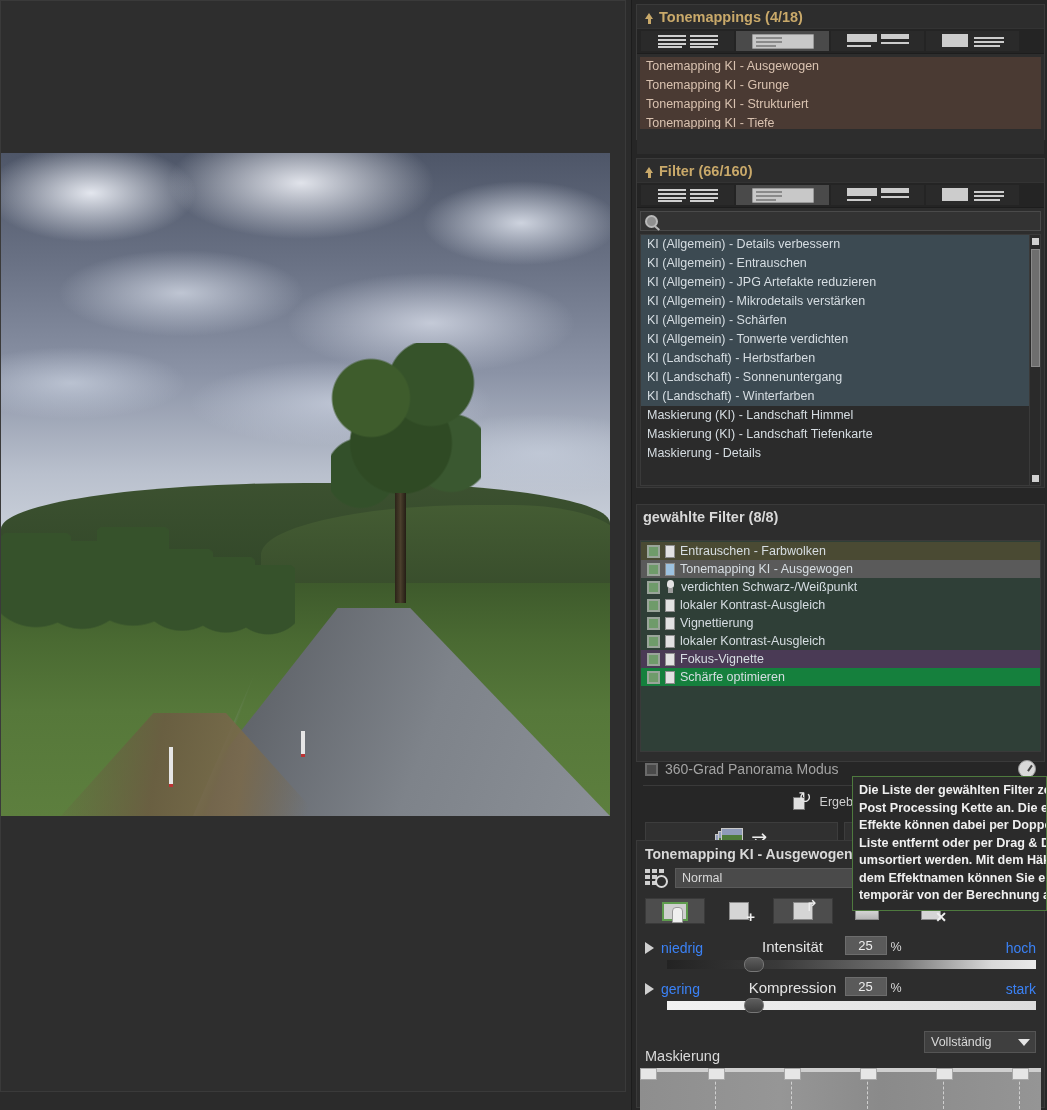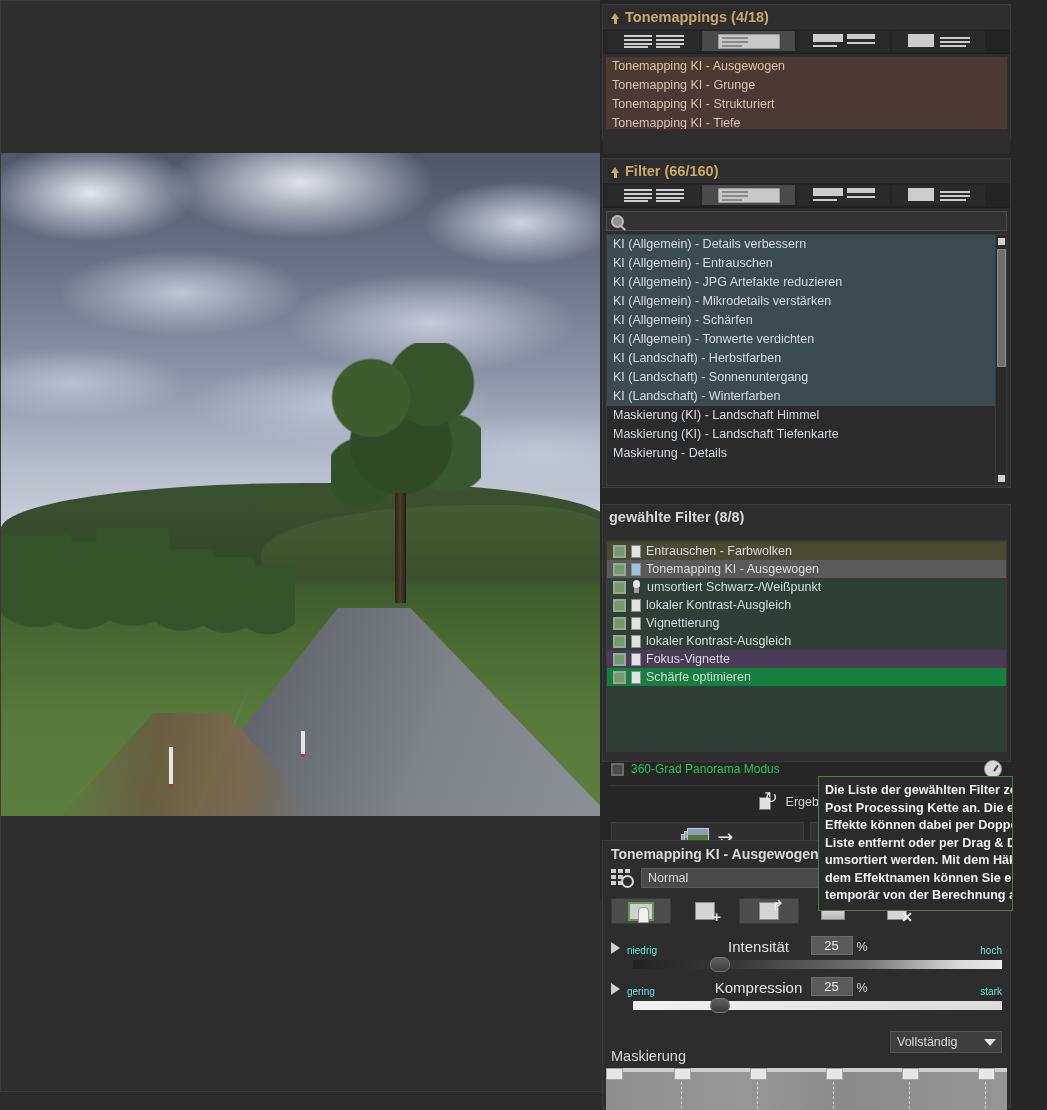--- a/index.html
+++ b/index.html
@@ -90,21 +90,21 @@
   .tr {
     position: absolute; bottom: 0; background:
       radial-gradient(circle at 50% 35%, #36522b 0 60%, rgba(0,0,0,0) 62%);
   }
   .post {
     position: absolute; width: 4px; background: #e6e6e6; border-bottom: 3px solid #b33;
   }
 
   
   .panels {
-    position: absolute; left: 600px; top: 0; width: 413px; height: 900px;
+    position: absolute; left: 634px; top: 0; width: 413px; height: 900px;
     background: #262626;
   }
   .panel {
     position: absolute; left: 2px; width: 409px;
     background: #2d2d2d; border: 1px solid #3a3a3a;
   }
   .panel-title {
     color: #c9a96a; font-weight: bold; font-size: 14.5px;
     padding: 4px 8px 3px 8px; display: flex; align-items: center; gap: 6px;
   }
@@ -204,21 +204,21 @@
     background: #e4e4e4; border-radius: 50% 50% 40% 40%;
   }
   .docico.bulb:after {
     content: ""; position: absolute; left: 3px; top: 8px; width: 5px; height: 5px;
     background: #9e9e9e;
   }
 
   
   .chkline { display: flex; align-items: center; gap: 7px; padding: 5px 8px; }
   .chk-sq { width: 13px; height: 13px; background: #4a4a4a; border: 2px solid #6a6a6a; }
-  .chkline span { color: #22c55e; font-size: 12px; }
+  .chkline span { color: #a3a3a3; font-size: 14px; }
   .clock {
     margin-left: auto; width: 18px; height: 18px; border-radius: 50%;
     background: #d9d9d9; border: 1px solid #9a9a9a; position: relative;
   }
   .clock:after {
     content: ""; position: absolute; left: 8px; top: 3px; width: 1.5px; height: 7px;
     background: #444; transform: rotate(35deg); transform-origin: bottom;
   }
 
   .divline { height: 1px; background: #3a3a3a; margin: 2px 6px; }
@@ -299,21 +299,21 @@
   .mini-doc.arr:after { content: "↱"; position: absolute; right: -6px; top: -6px; color: #efefef; font-size: 15px; }
   .mini-doc.x:after { content: "✕"; position: absolute; right: -7px; bottom: -6px; color: #efefef; font-size: 14px; font-weight: bold; }
 
   
   .slider-block { padding: 4px 8px 2px 8px; position: relative; }
   .sl-top { display: flex; align-items: flex-end; position: relative; height: 20px; }
   .tri {
     width: 0; height: 0; border-top: 6px solid transparent; border-bottom: 6px solid transparent;
     border-left: 9px solid #cfcfcf; margin-right: 7px; margin-bottom: 2px; flex: none;
   }
-  .sl-lo, .sl-hi { color: #5eead4; font-size: 10px; }
+  .sl-lo, .sl-hi { color: #3b82f6; font-size: 14px; }
   .sl-hi { margin-left: auto; }
   .sl-name {
     position: absolute; left: 50%; transform: translateX(-50%); bottom: 1px;
     color: #e4e4e4; font-size: 15px; display: flex; align-items: center; gap: 6px;
   }
   .sl-name .nm { position: relative; left: -48px; }
   .sl-val {
     width: 42px; height: 19px; background: #5a5a5a; border: 1px solid #6d6d6d;
     color: #ededed; font-size: 13px; text-align: center; line-height: 17px;
     position: absolute; left: 50%; margin-left: 4px; bottom: 1px;
@@ -553,21 +553,21 @@
           <span>Entrauschen - Farbwolken</span>
         </div>
         <div class="srow" style="background:#5a5a5a">
           <span class="cb"></span>
           <span class="docico blue"></span>
           <span>Tonemapping KI - Ausgewogen</span>
         </div>
         <div class="srow">
           <span class="cb"></span>
           <span class="docico bulb"></span>
-          <span>umsortiert Schwarz-/Weißpunkt</span>
+          <span>verdichten Schwarz-/Weißpunkt</span>
         </div>
         <div class="srow">
           <span class="cb"></span>
           <span class="docico"></span>
           <span>lokaler Kontrast-Ausgleich</span>
         </div>
         <div class="srow">
           <span class="cb"></span>
           <span class="docico"></span>
           <span>Vignettierung</span>

